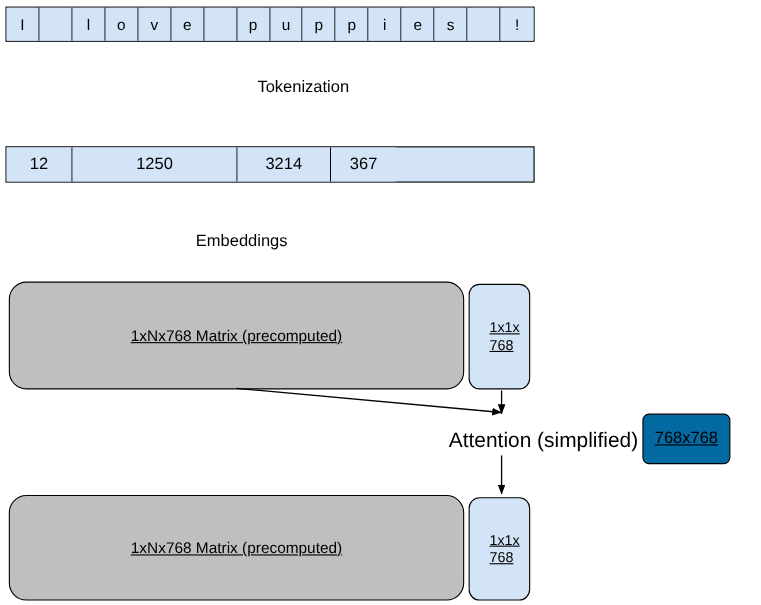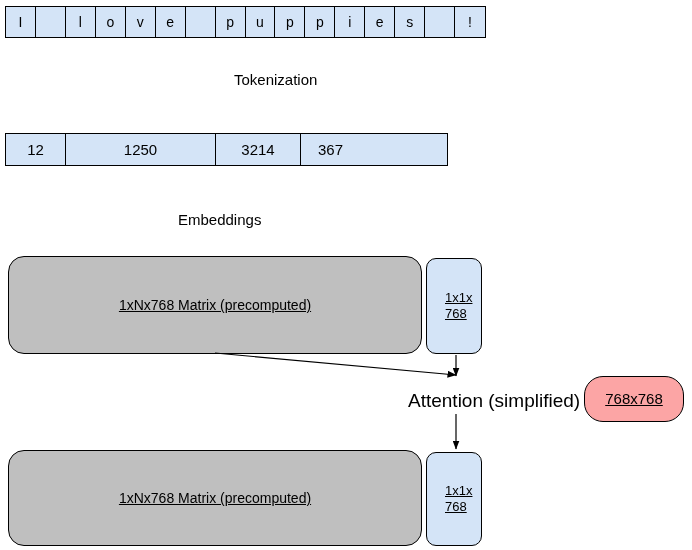--- a/index.html
+++ b/index.html
@@ -47,21 +47,21 @@
     height: 32px;
   }
   #char-strip .cell {
     width: 30px;
     height: 100%;
   }
 
   #id-strip {
     left: 5px;
     top: 133px;
-    width: 443px;
+    width: 481px;
     height: 33px;
   }
   #id-strip .cell {
     height: 100%;
     font-size: 15px;
   }
 
   
   .label {
     position: absolute;
@@ -106,26 +106,26 @@
     justify-content: flex-start;
     align-items: center;
     padding-left: 18px;
     font-size: 13px;
     line-height: 1.25;
   }
   #vec-top    { top: 258px; height: 96px; }
   #vec-bottom { top: 452px; height: 94px; }
 
   #weights-box {
-    background: #fca5a5;
+    background: #0369a1;
     left: 584px;
     top: 376px;
-    width: 100px;
+    width: 80px;
     height: 46px;
-    border-radius: 19px;
+    border-radius: 6px;
     font-size: 15px;
   }
 
   
   #arrow-layer {
     position: absolute;
     left: 0;
     top: 0;
     width: 692px;
     height: 550px;

